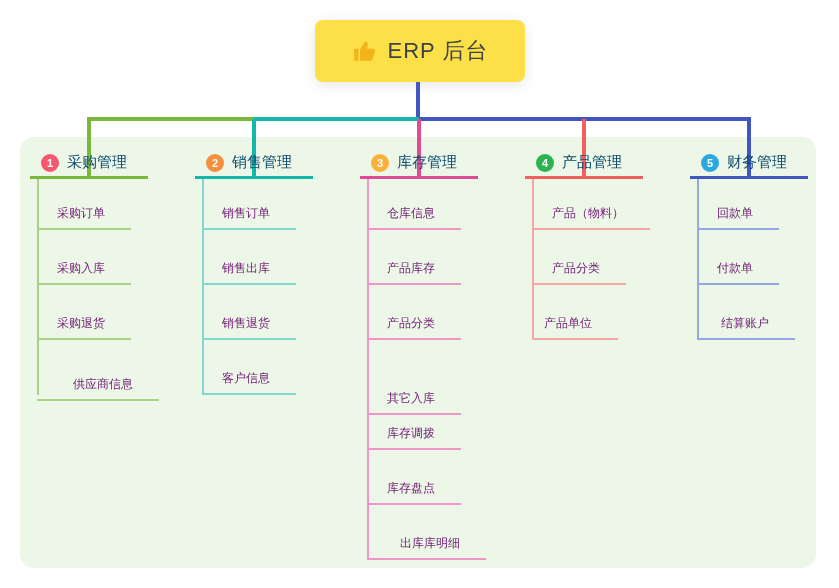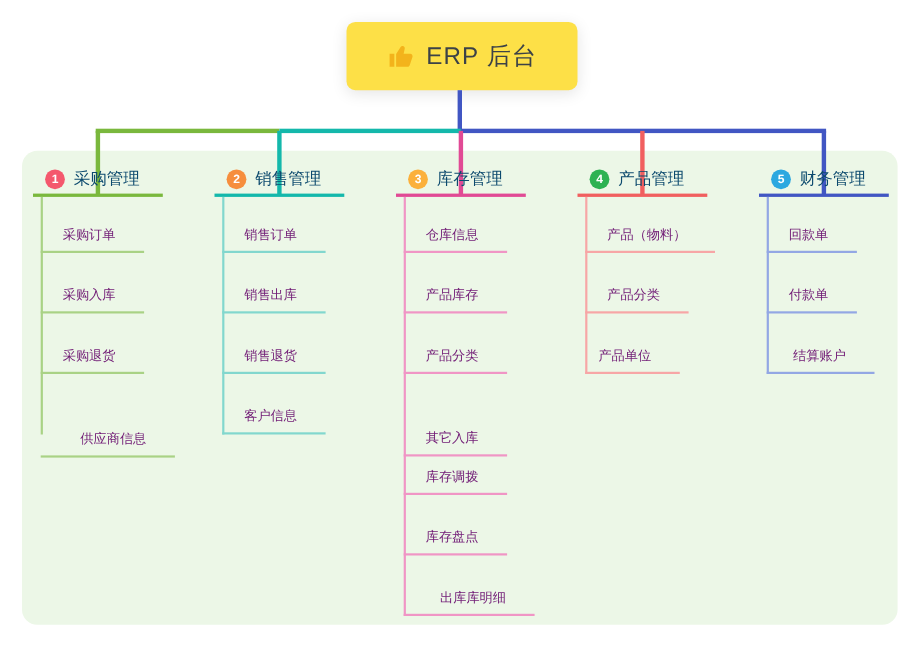--- a/index.html
+++ b/index.html
@@ -63,21 +63,21 @@
   <div class="branch" style="left: 30px; --main: #7ab83d; --light: #a9d285; --badge: #f4586d;">
     <div class="stub"></div>
     <div class="branch-label">
       <span class="badge">1</span>
       <span class="lbl">采购管理</span>
     </div>
     <div class="trunk t-left" style="height:216px;"></div>
     <div class="child" style="top:204px;"><span>采购订单</span></div>
     <div class="child" style="top:259px;"><span>采购入库</span></div>
     <div class="child" style="top:314px;"><span>采购退货</span></div>
-    <div class="child" style="top:390px;padding-left:36px;"><span>供应商信息</span></div>
+    <div class="child" style="top:375px;padding-left:36px;"><span>供应商信息</span></div>
   </div>
 
   <div class="branch" style="left: 195px; --main: #14b8ab; --light: #82d7ce; --badge: #f68e3d;">
     <div class="stub"></div>
     <div class="branch-label">
       <span class="badge">2</span>
       <span class="lbl">销售管理</span>
     </div>
     <div class="trunk t-left" style="height:216px;"></div>
     <div class="child" style="top:204px;"><span>销售订单</span></div>

